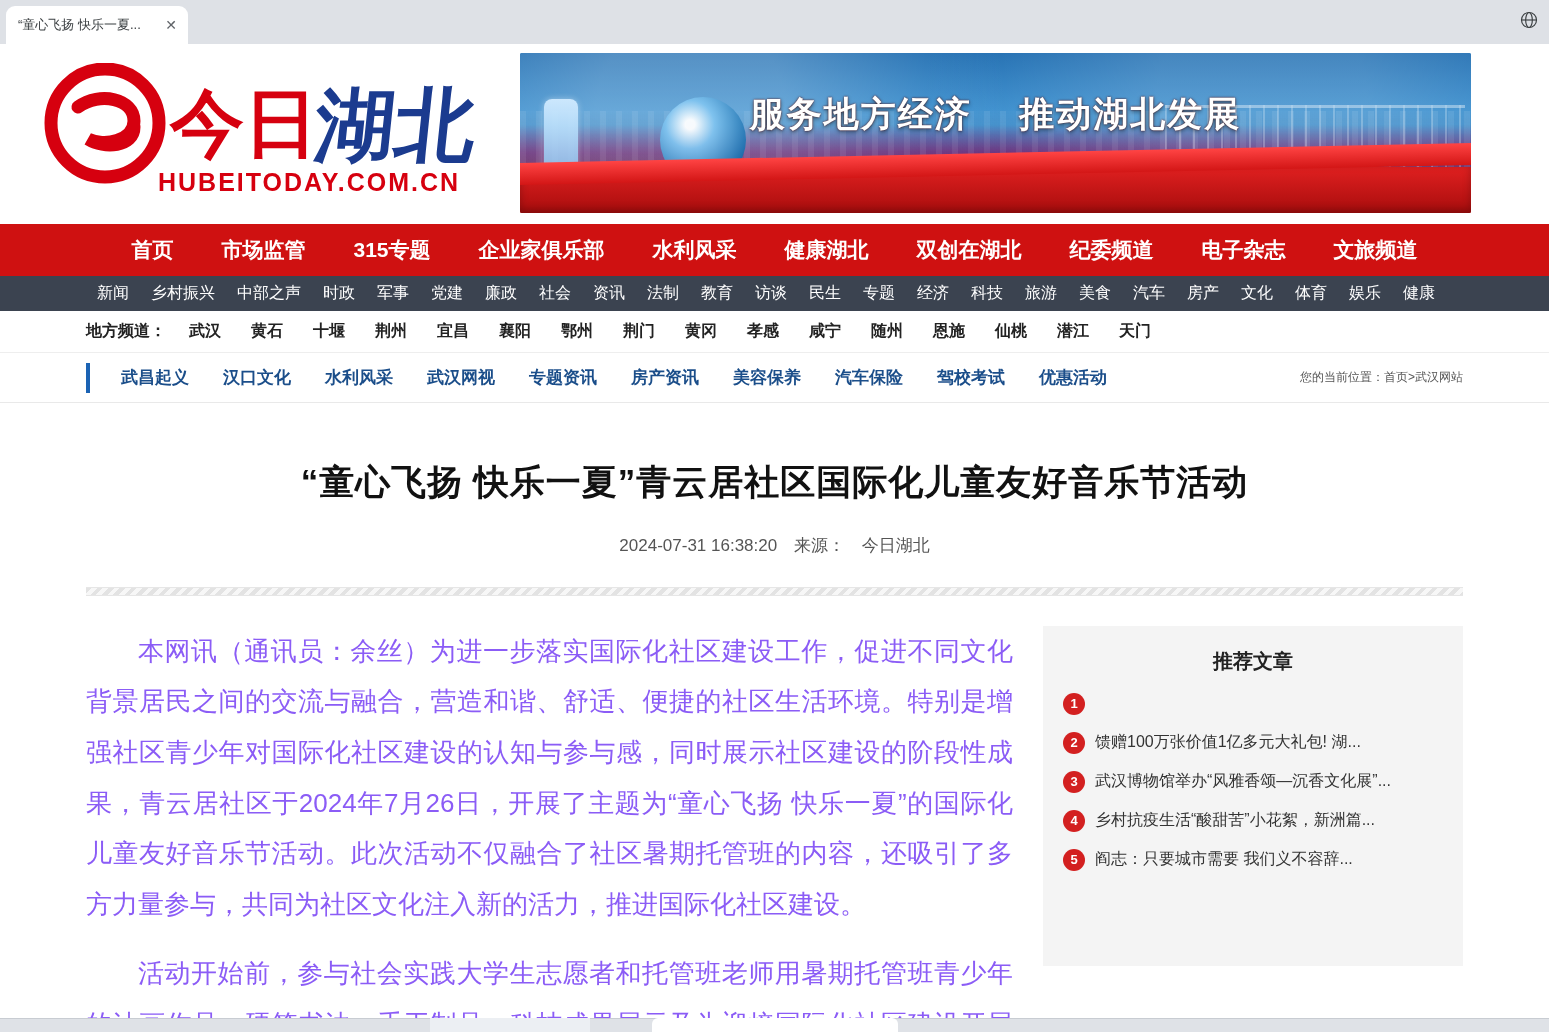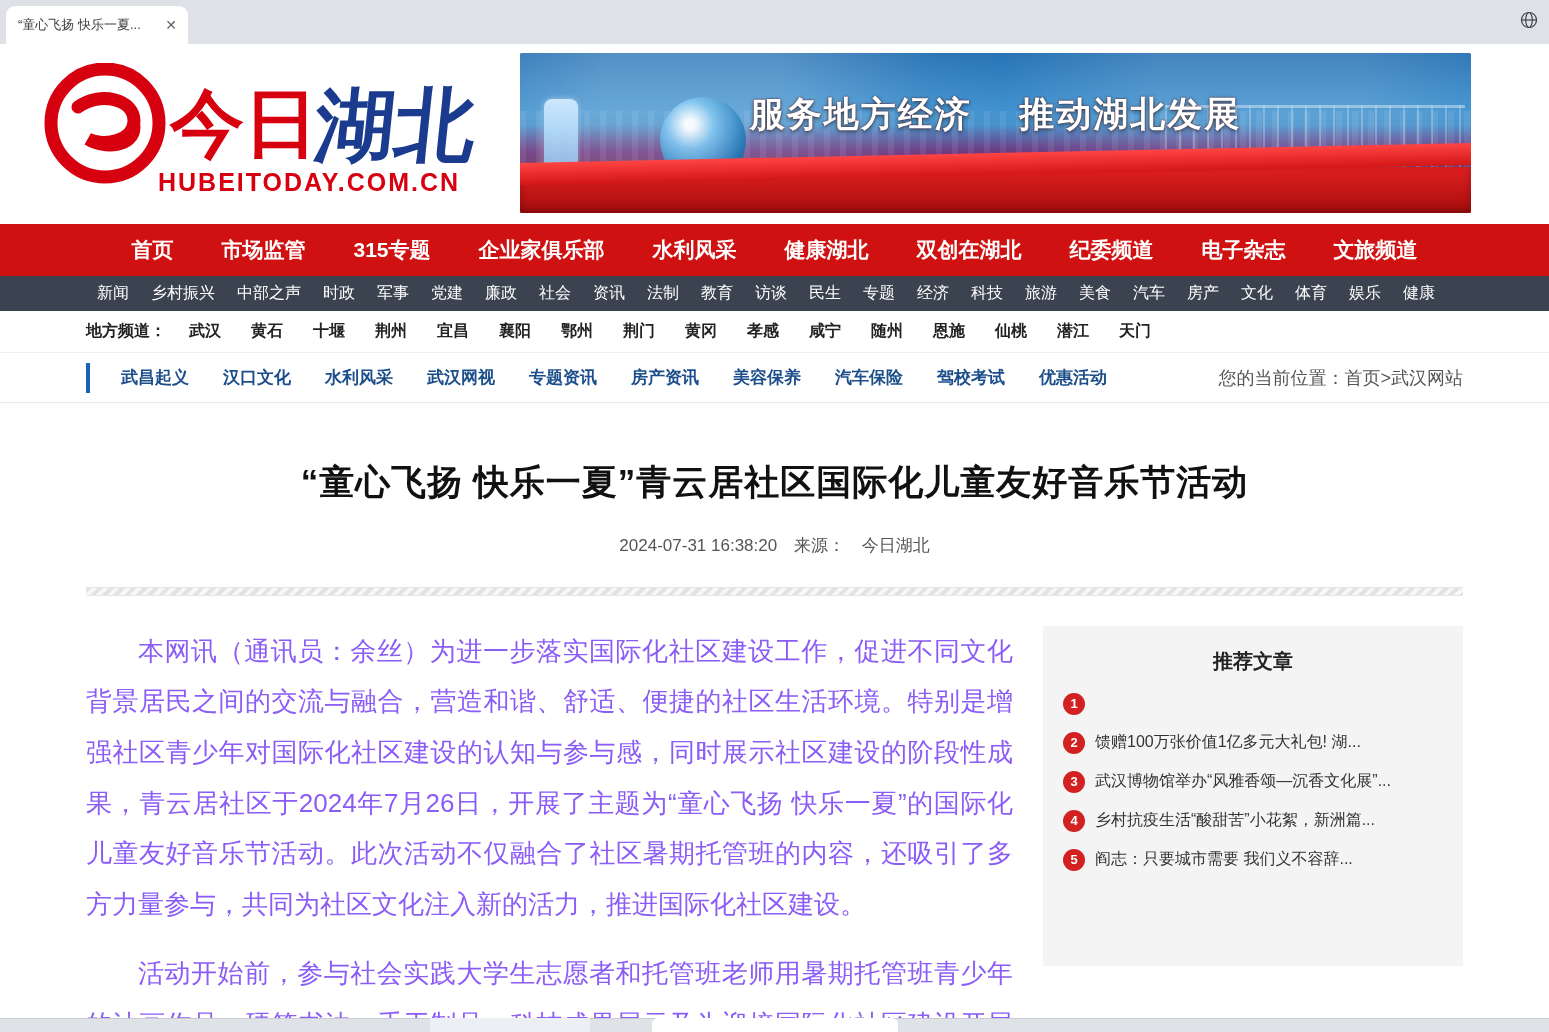--- a/index.html
+++ b/index.html
@@ -238,21 +238,21 @@
   .tag-row a {
     color: #1b4e8a;
     font-size: 17px;
     font-weight: 700;
     text-decoration: none;
     padding: 0 17px;
     white-space: nowrap;
   }
   .breadcrumb {
     margin-left: auto;
-    font-size: 18px;
+    font-size: 12px;
     color: #555;
     white-space: nowrap;
   }
   .breadcrumb b { font-weight: 400; }
 
   
   .article-head {
     padding: 32px 86px 0 86px;
     text-align: center;
   }

